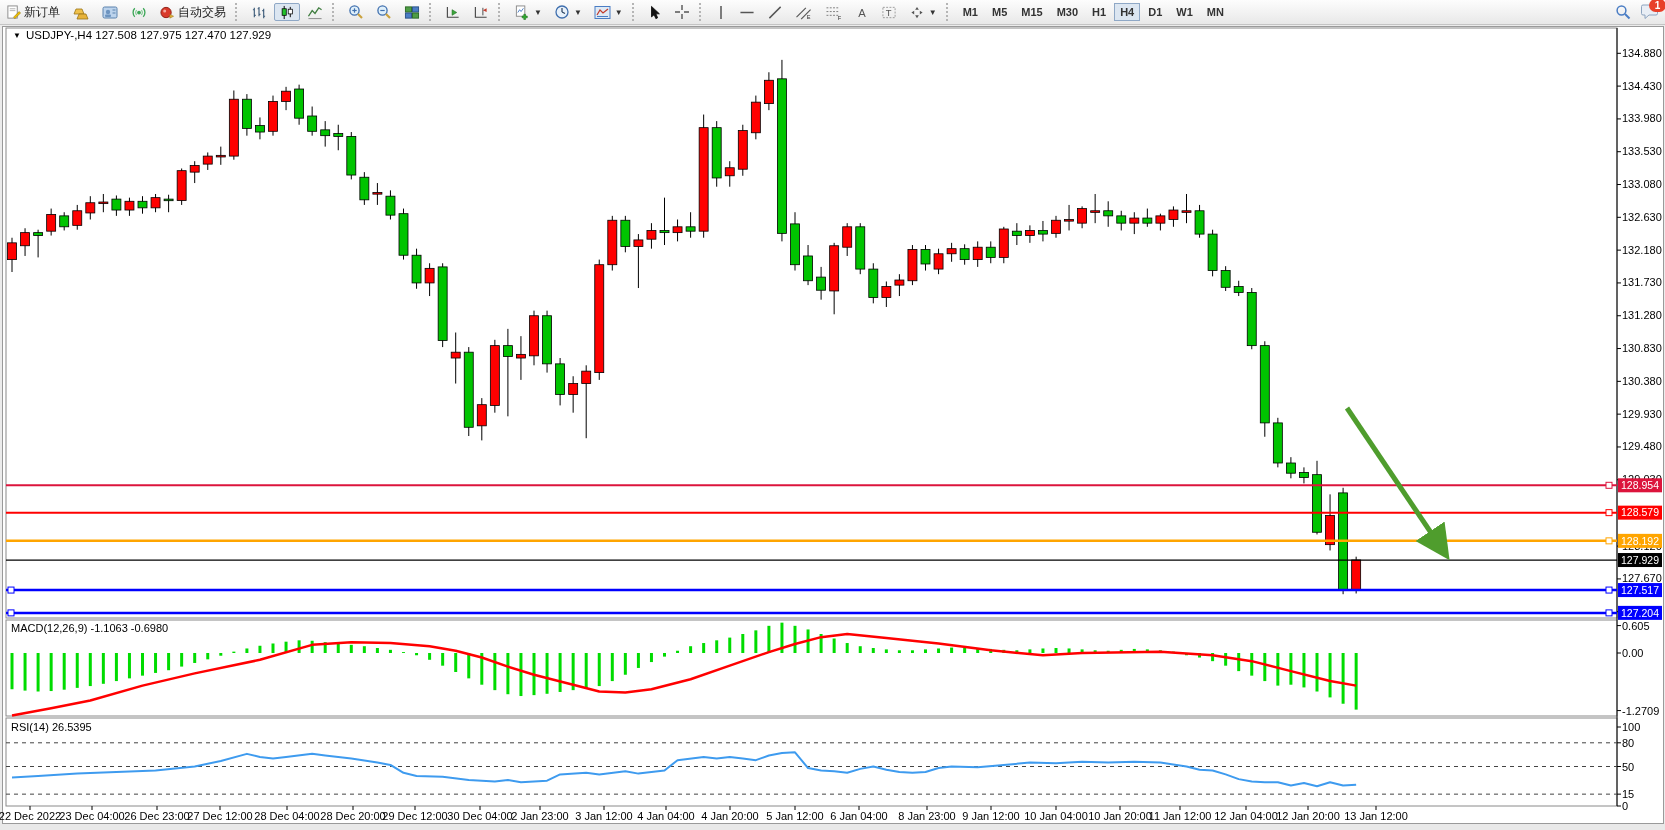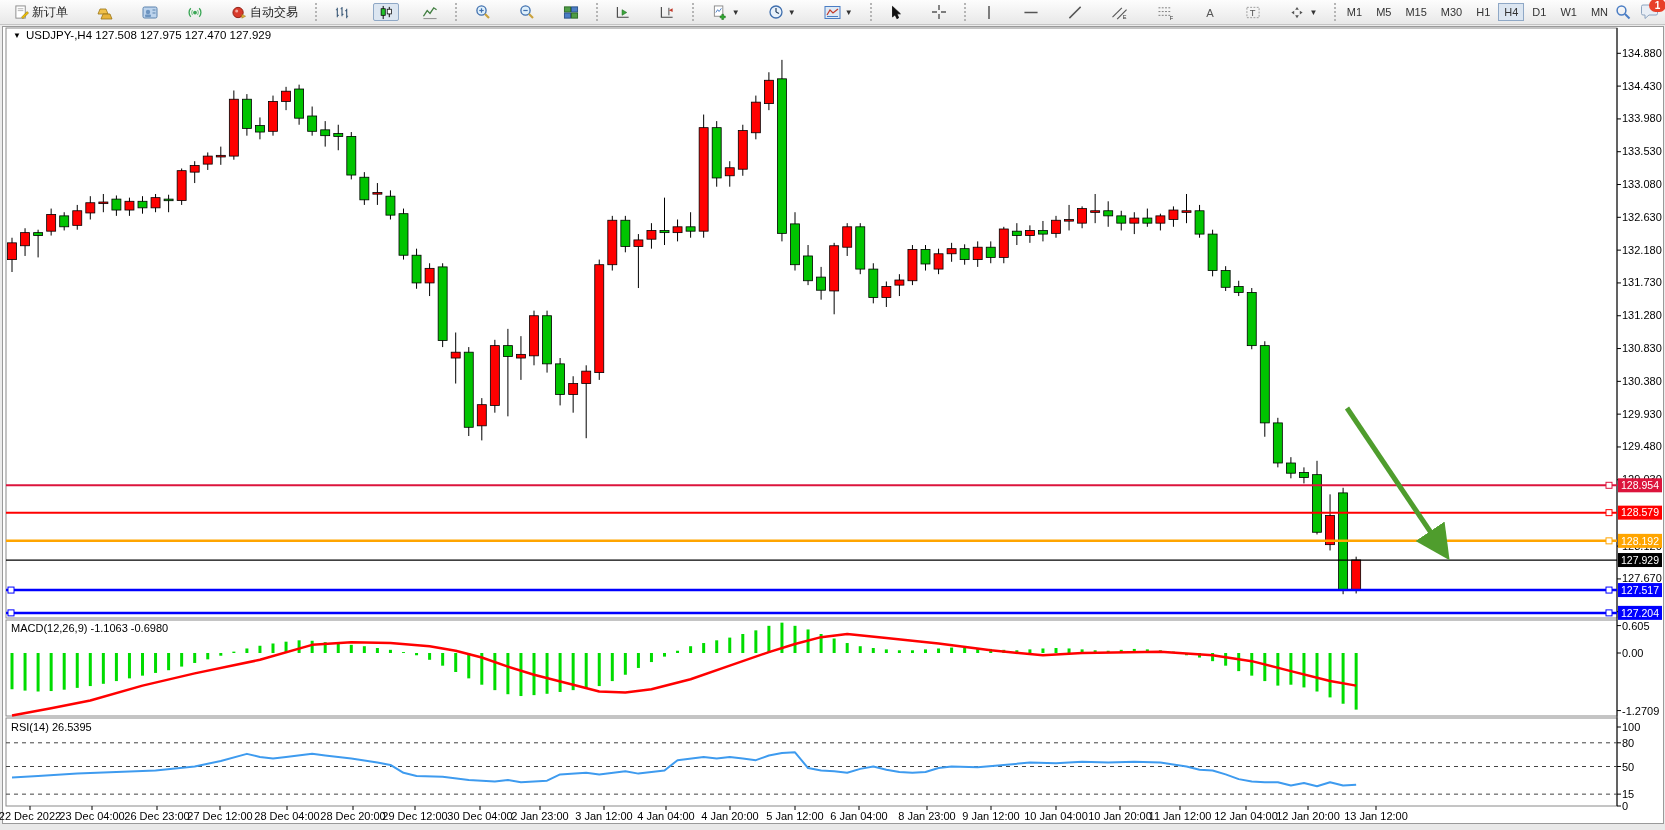--- a/index.html
+++ b/index.html
@@ -2,21 +2,21 @@
 <html><head>
 <meta charset="utf-8">
 <style>
   html,body{margin:0;padding:0;background:#e9e9e9;width:1665px;height:830px;overflow:hidden;
     font-family:"Liberation Sans",sans-serif;-webkit-font-smoothing:antialiased;}
   
   .toolbar{position:absolute;left:0;top:0;width:1665px;height:24px;
     background:linear-gradient(#fdfdfd,#e8e8e8);border-bottom:1px solid #c4c4c4;
     display:flex;align-items:center;font-size:12px;color:#222;}
   .tb-grip{width:5px;height:18px;margin:0 3px;border-left:2px dotted #b5b5b5;}
-  .tb-btn{display:flex;align-items:center;gap:3px;padding:2px 4px;margin:0 9px;border:1px solid transparent;
+  .tb-btn{display:flex;align-items:center;gap:3px;padding:2px 4px;margin:0 1px;border:1px solid transparent;
     border-radius:2px;height:18px;box-sizing:border-box;cursor:default;white-space:nowrap;}
   .tb-btn.pressed{border:1px solid #8fa8c6;background:#dce6f1;}
   .tb-btn svg{display:block}
   .dd{font-size:8px;color:#333;margin-left:1px;}
   .tf-btn{padding:2px 5px;margin:0 1px;border:1px solid transparent;height:18px;box-sizing:border-box;
     font-size:11px;color:#333;display:flex;align-items:center;}
   .tf-btn.pressed{border:1px solid #8fa8c6;background:#dce6f1;}
   .tb-right{margin-left:auto;display:flex;align-items:center;margin-right:6px;}
   .chat-wrap{position:relative;margin-left:10px;}
   .chat-badge{position:absolute;top:-4px;right:-7px;min-width:13px;height:13px;background:#e8402a;
@@ -220,21 +220,21 @@
       </svg>
   </div>
   <div class="tb-btn">
     <svg width="16" height="15" viewBox="0 0 16 16">
         <path d="M8 2 L10 5 H6 Z M8 14 L6 11 H10 Z M2 8 L5 6 V10 Z M14 8 L11 10 V6 Z" fill="#555"></path>
       </svg>
     <span class="dd">▼</span>
   </div>
 
   <div class="tb-grip"></div>
-  <div id="tf-group" style="display:flex;align-items:flex-start;">
+  <div id="tf-group" style="display:flex;align-items:flex-start;font-weight:bold;">
       <div class="tf-btn">M1</div>
       <div class="tf-btn">M5</div>
       <div class="tf-btn">M15</div>
       <div class="tf-btn">M30</div>
       <div class="tf-btn">H1</div>
       <div class="tf-btn pressed">H4</div>
       <div class="tf-btn">D1</div>
       <div class="tf-btn">W1</div>
       <div class="tf-btn">MN</div>
     </div>

